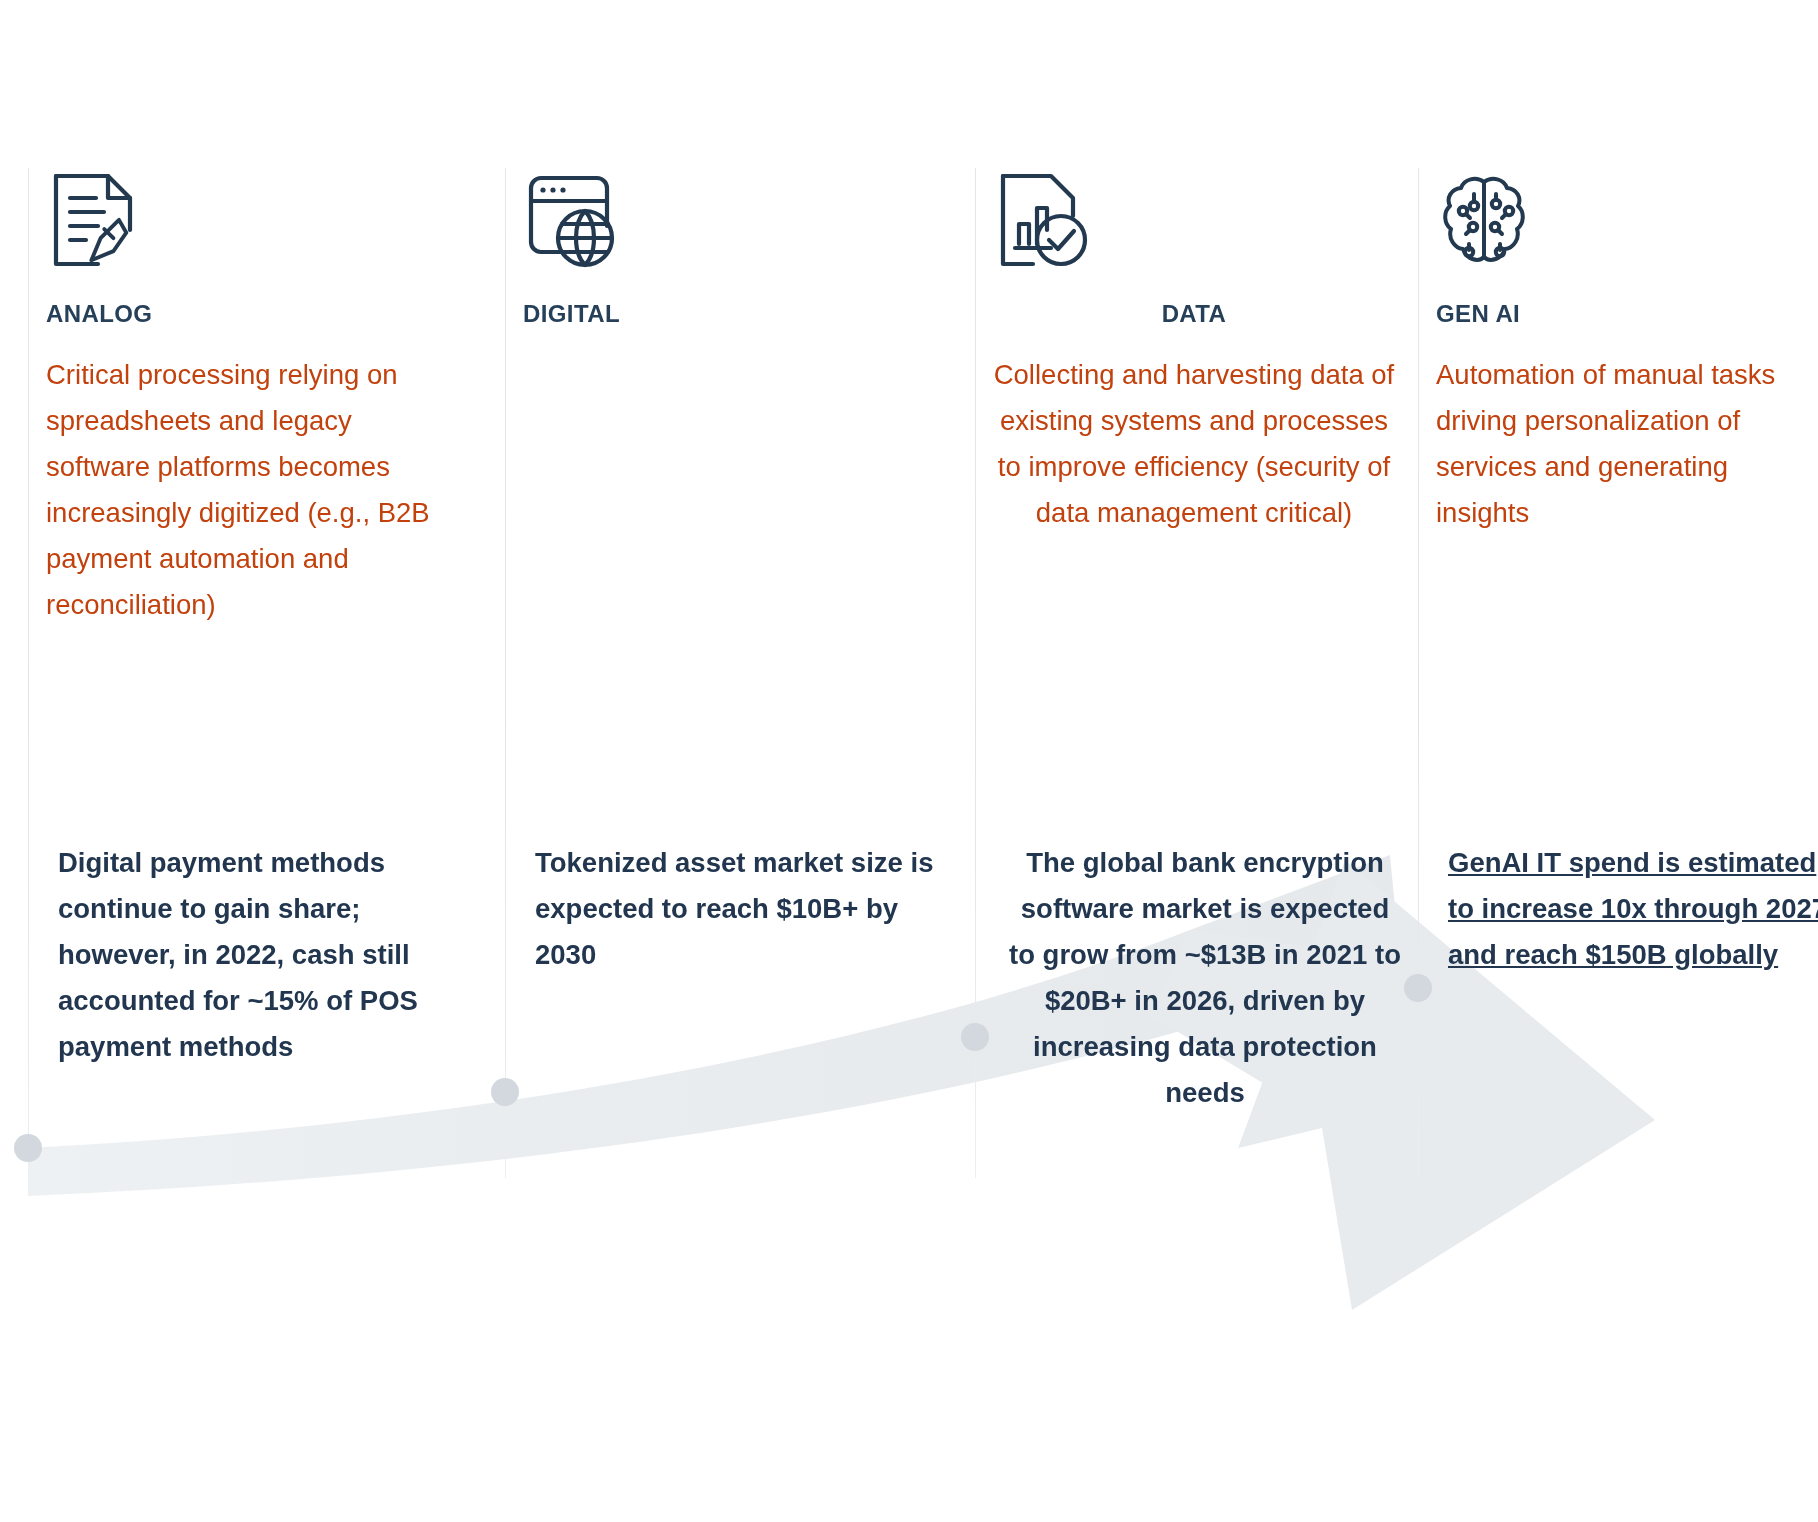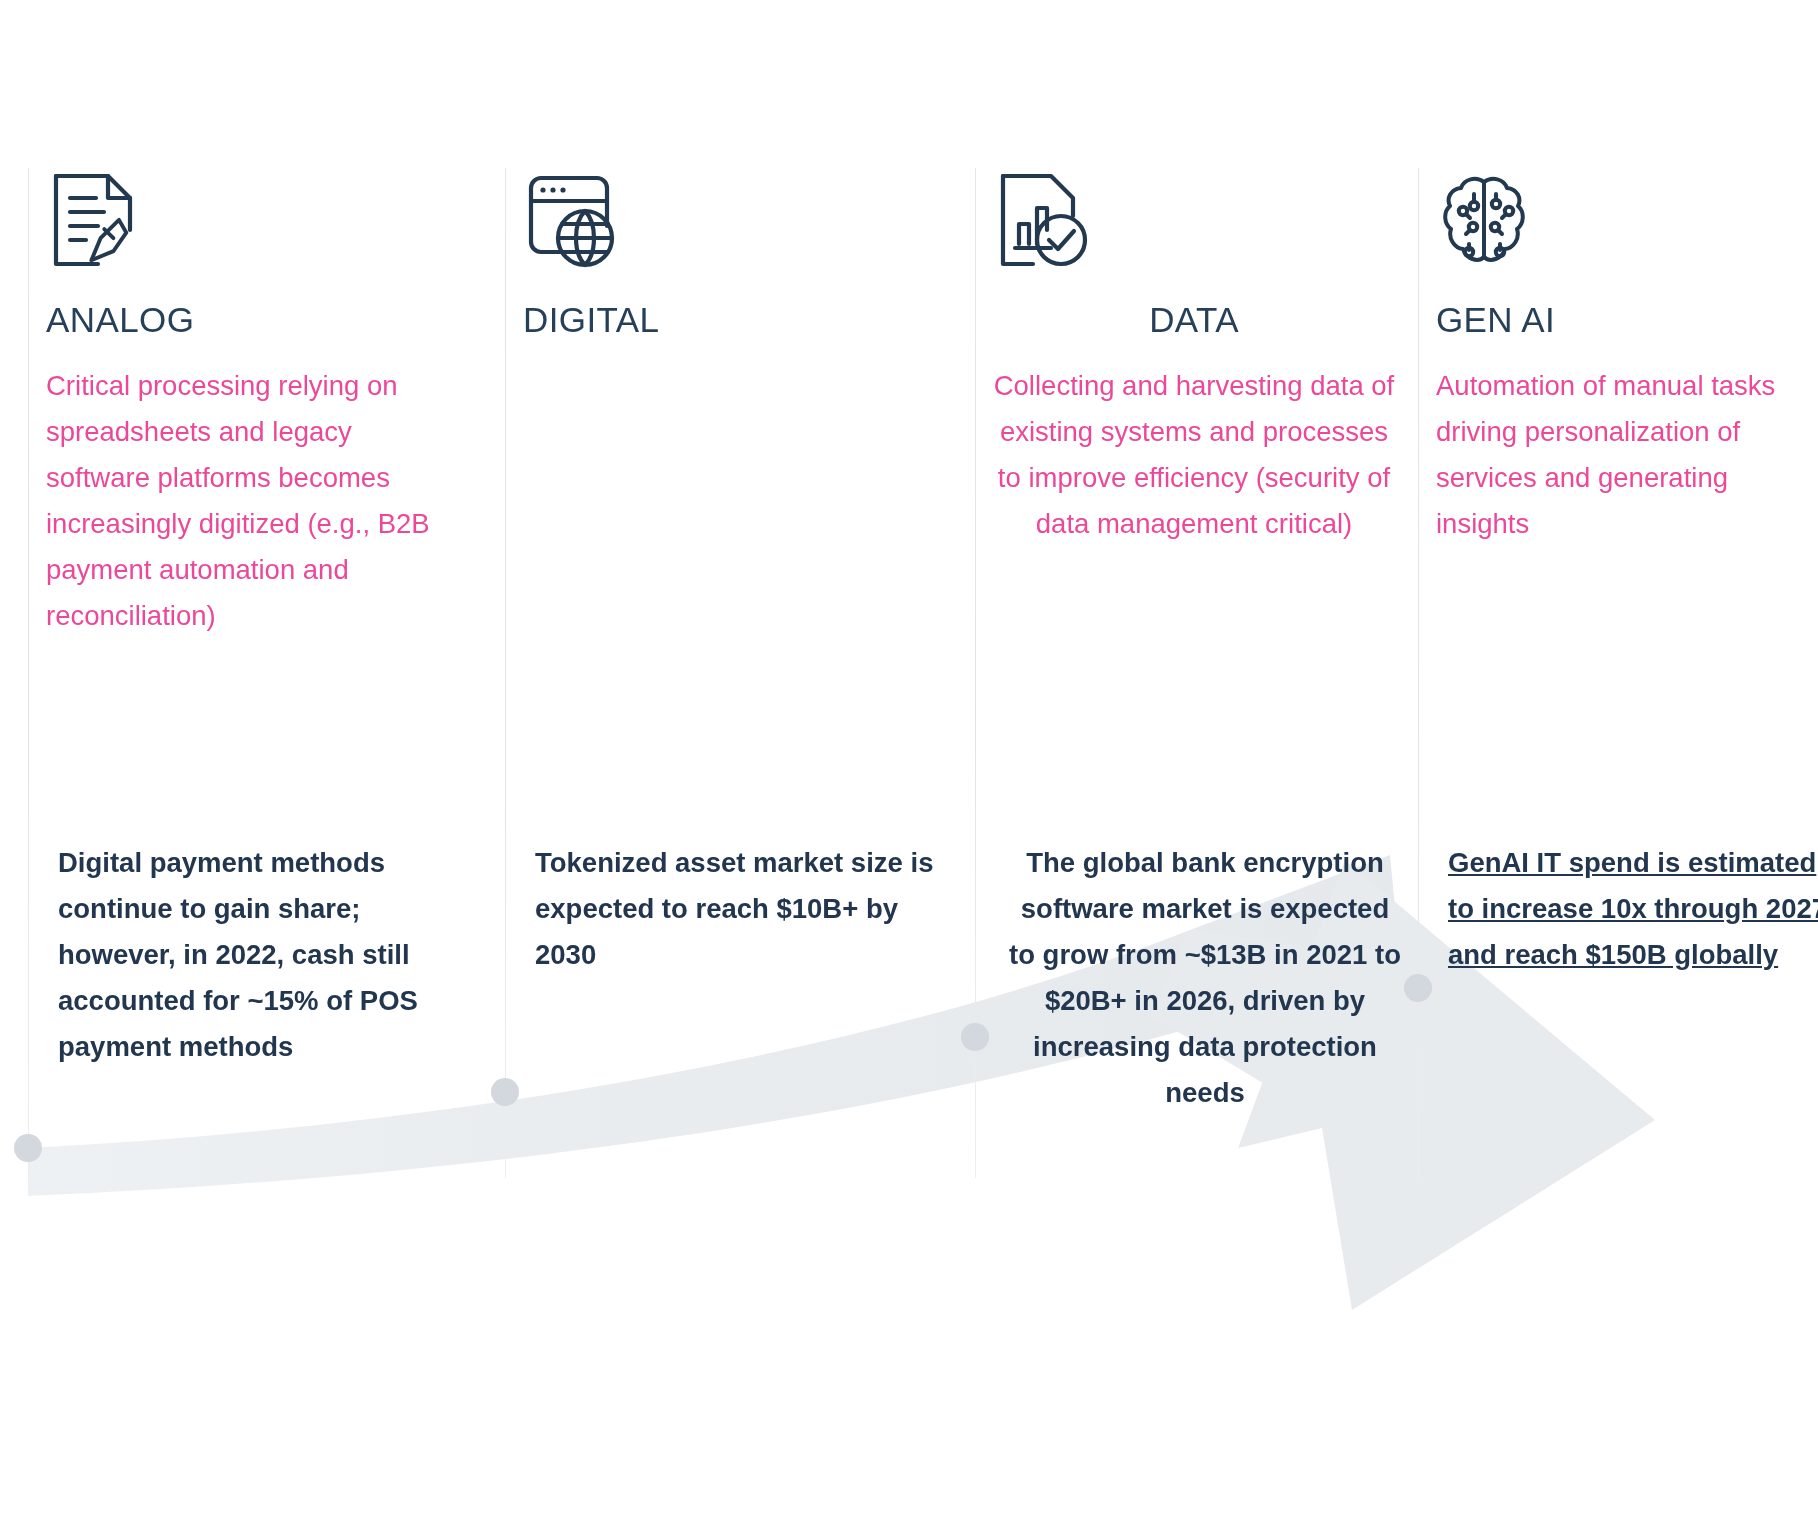--- a/index.html
+++ b/index.html
@@ -21,31 +21,31 @@
   .col .rule{
     position:absolute;left:0;top:0;width:1px;height:1010px;
     background:linear-gradient(to bottom,#e3e7ea 0%,#dfe4e8 55%,#eceff1 100%);
   }
   .col .inner{padding-left:18px;}
 
   .icon-wrap{height:112px;margin-bottom:22px;}
   .icon-wrap svg{display:block;}
 
   .col-title{
-    font-size:35px;
-    font-weight:400;
+    font-size:24px;
+    font-weight:700;
     letter-spacing:0.4px;
     color:#27405a;
     margin:16px 0 26px 0;
     line-height:1;
   }
   .col-desc{
     font-size:27.5px;
     line-height:46px;
-    color:#ec4899;
+    color:#c2410c;
     font-weight:400;
     margin:0;
   }
   .col-stat{
     position:absolute;
     left:18px;
     top:660px;
     font-size:27.5px;
     line-height:46px;
     font-weight:700;

